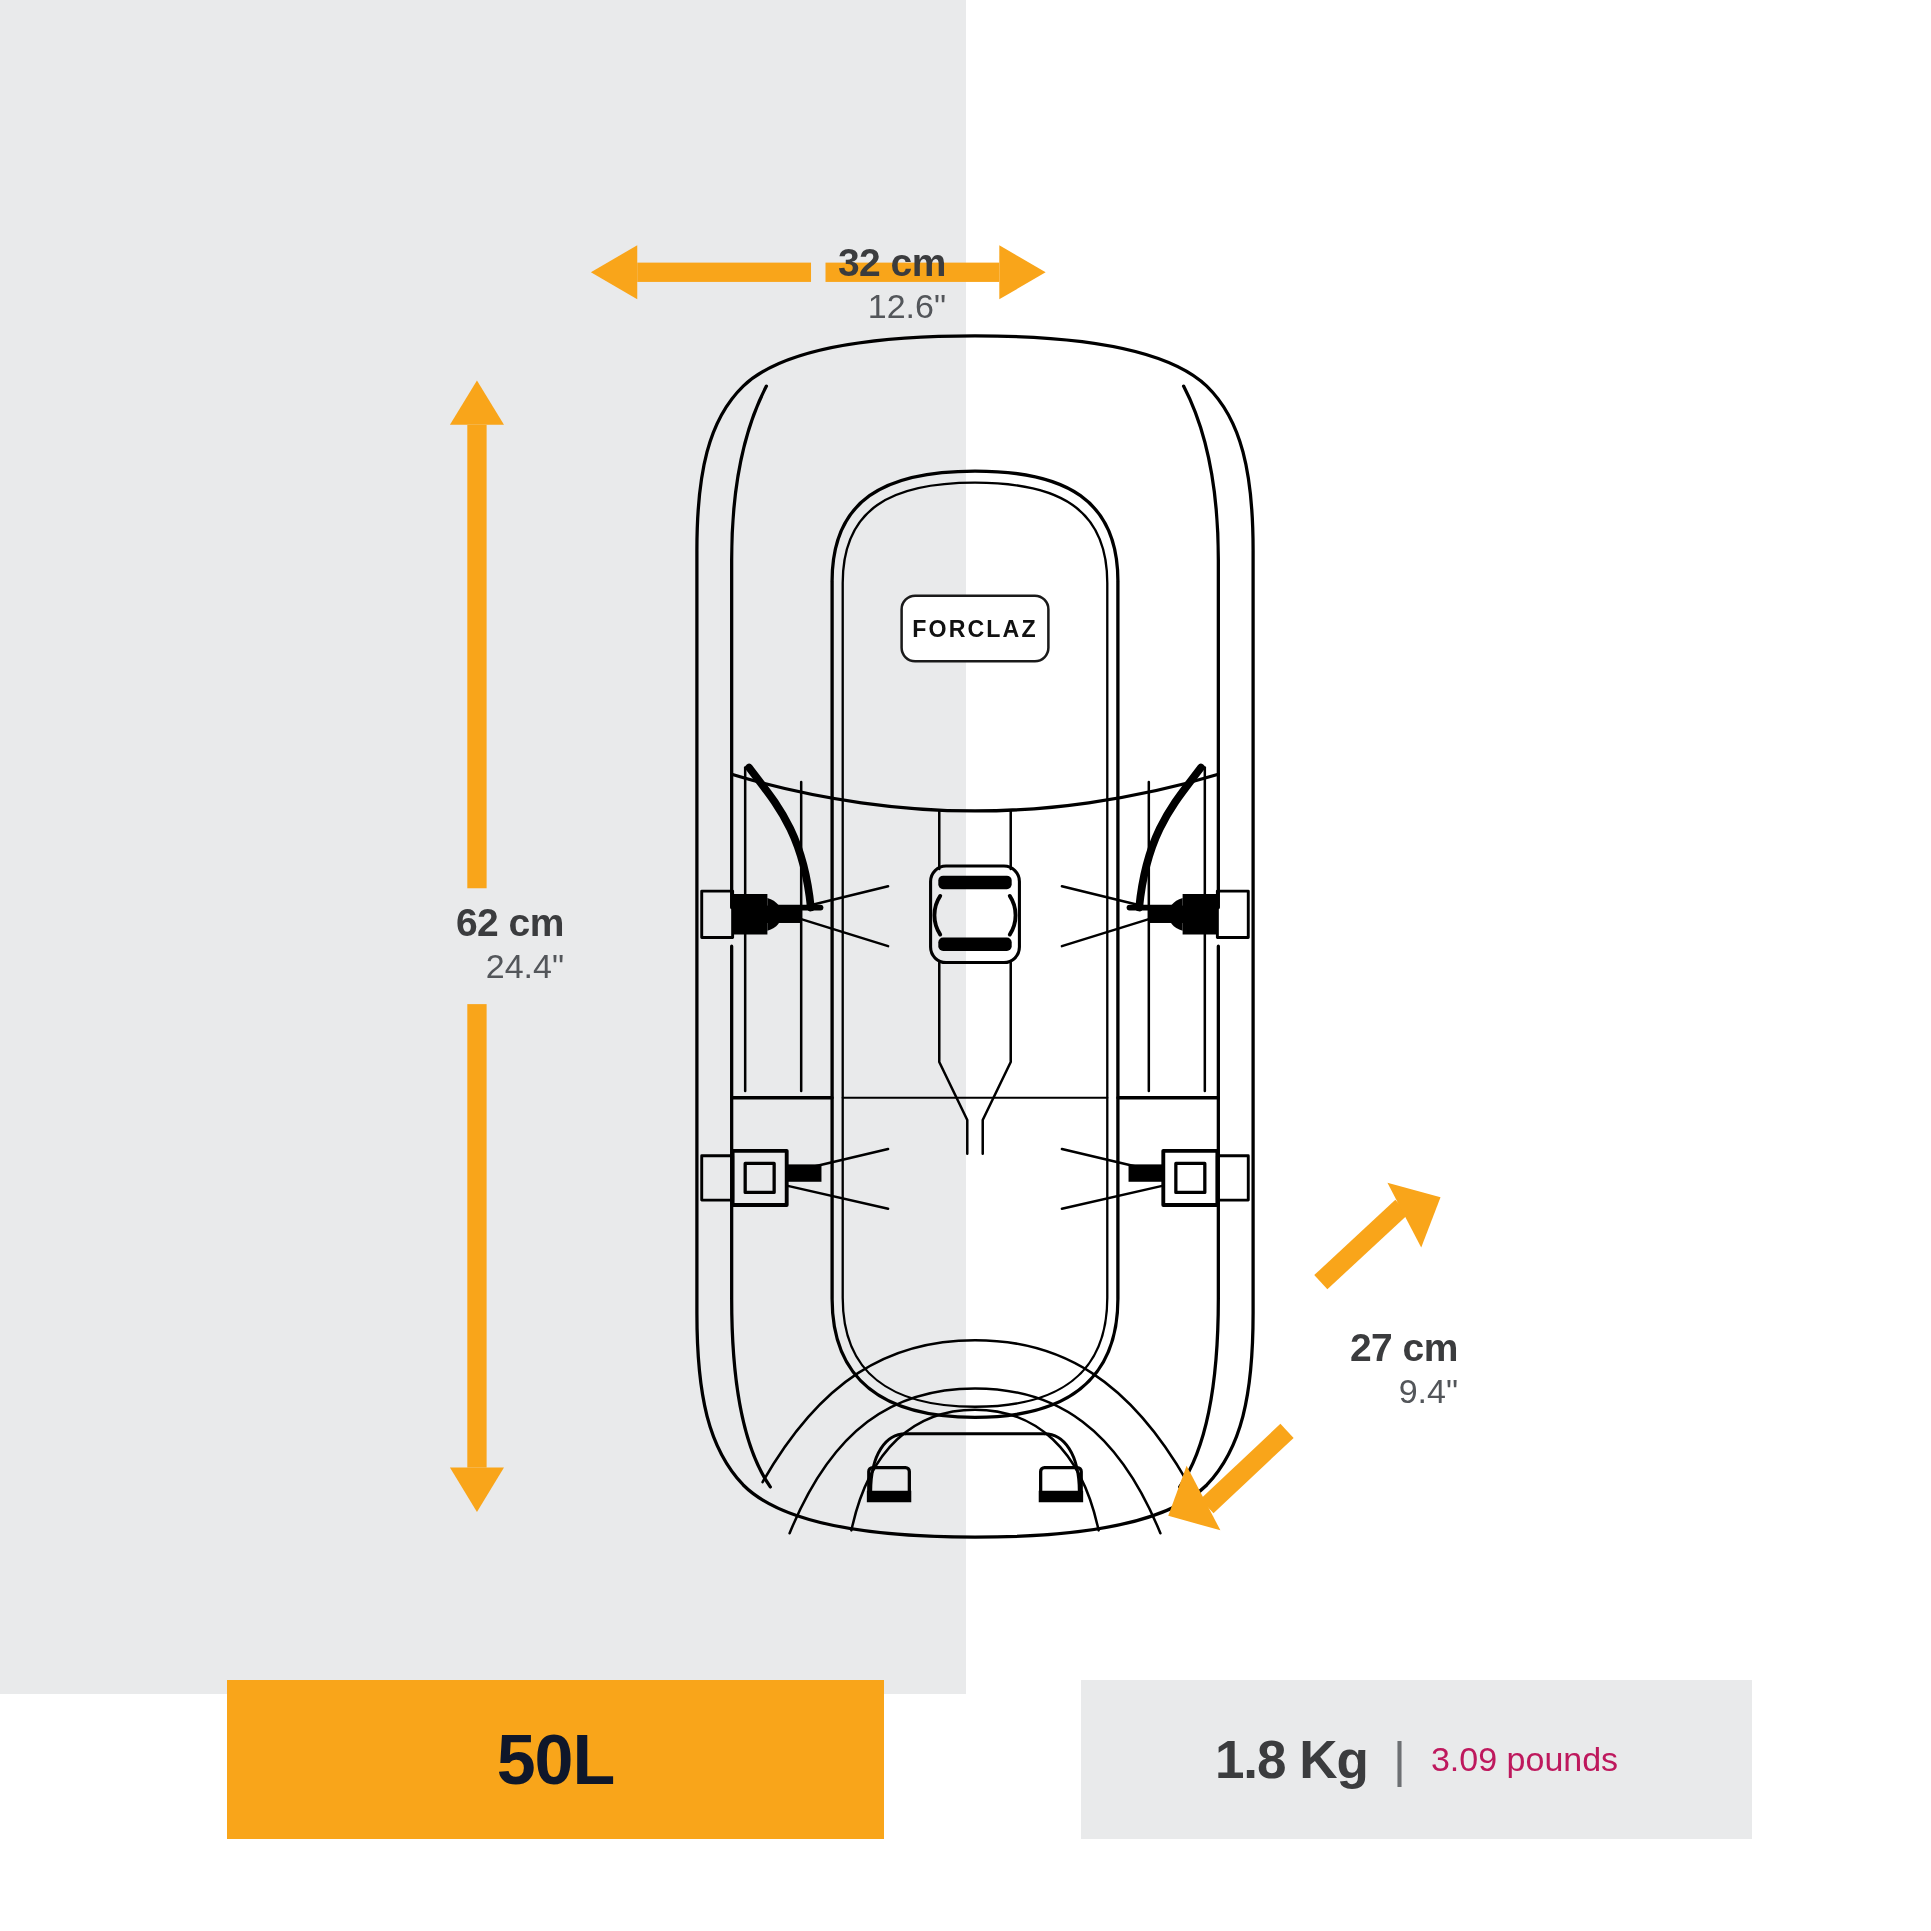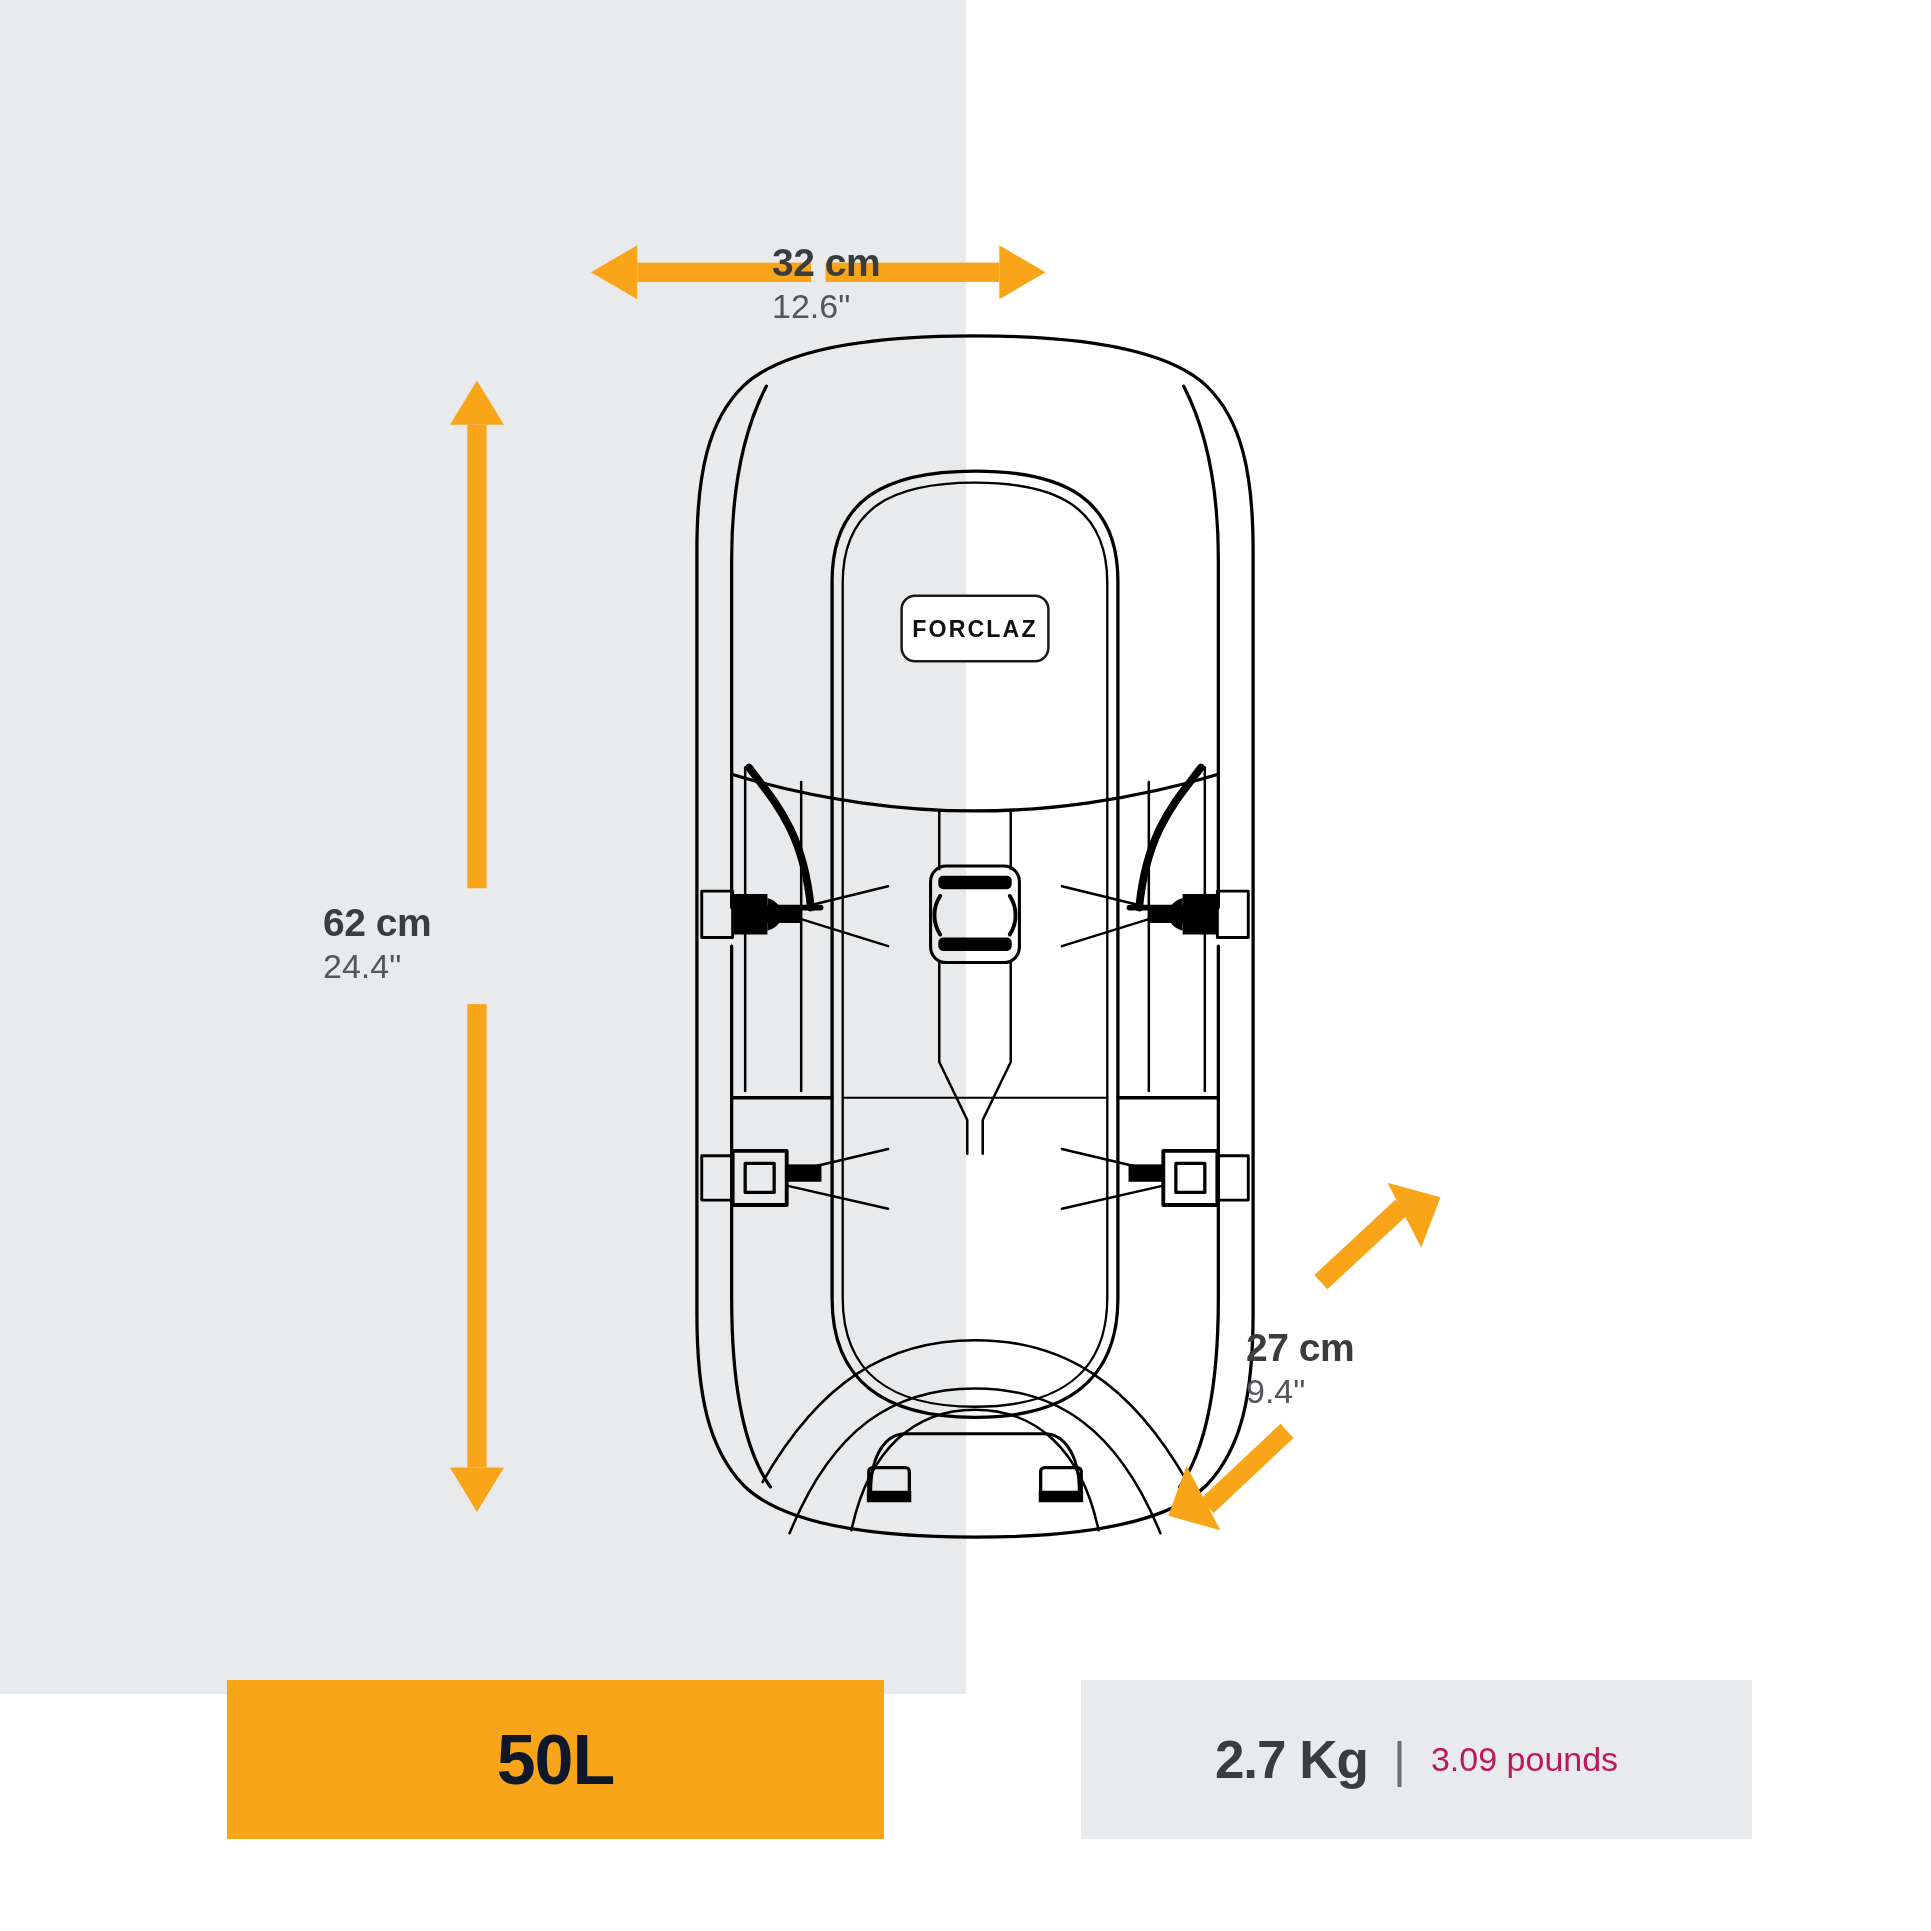--- a/index.html
+++ b/index.html
@@ -47,21 +47,21 @@
   
   .dim-layer {
     position: absolute;
     left: 0; top: 0;
     width: 1931px; height: 1931px;
     pointer-events: none;
   }
   
   .dim-label {
     position: absolute;
-    text-align: left;
+    text-align: right;
     line-height: 1.0;
   }
   .dim-metric {
     font-size: 39px;
     font-weight: bold;
     color: #3b3c3e;
     letter-spacing: -0.5px;
     white-space: nowrap;
   }
   .dim-imperial {
@@ -288,20 +288,20 @@
     <div class="dim-metric">27 cm</div>
     <div class="dim-imperial">9.4"</div>
   </div>
 
   <div class="spec-bar" id="bar-volume">
     <span class="volume-text">50L</span>
   </div>
 
   <div class="spec-bar" id="bar-weight">
     <div class="weight-row">
-      <span class="weight-metric">2.7 Kg</span>
+      <span class="weight-metric">1.8 Kg</span>
       <span class="weight-sep">|</span>
       <span class="weight-imperial">3.09 pounds</span>
     </div>
   </div>
 
 </div>
 
 
 </body></html>

